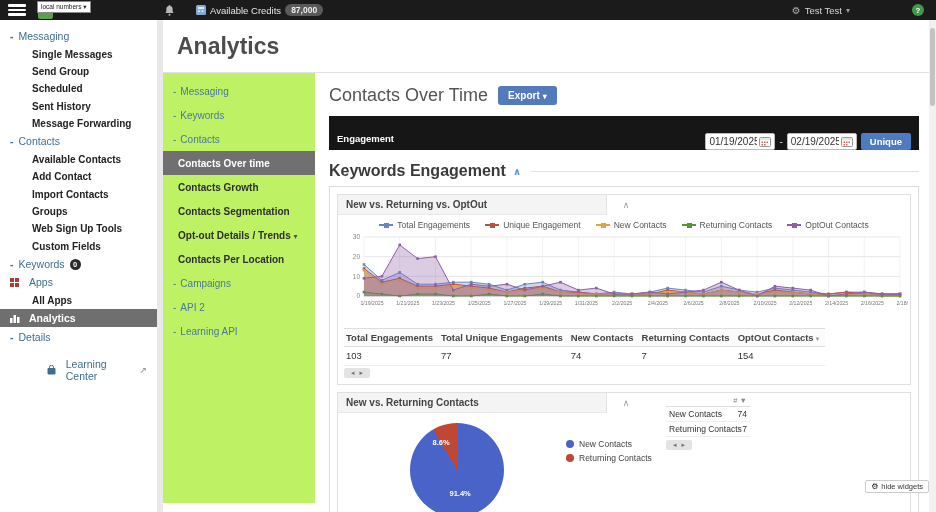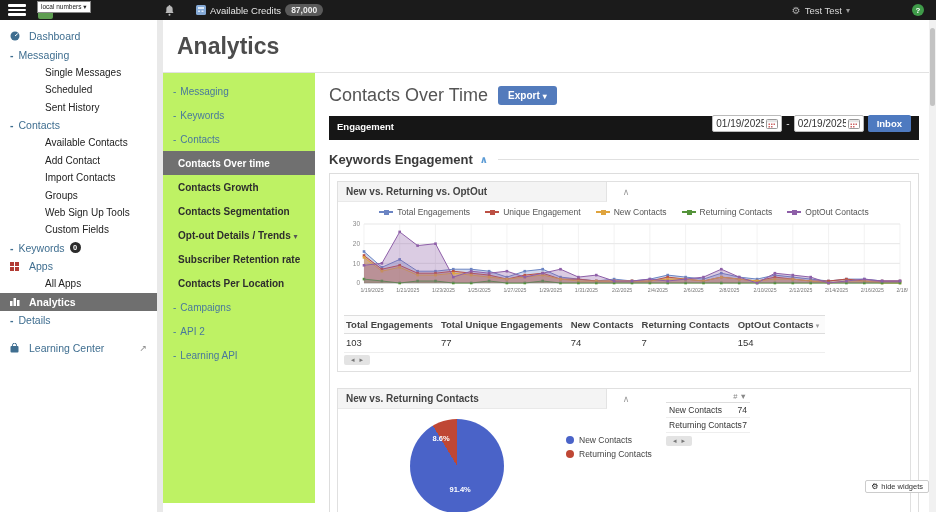--- a/index.html
+++ b/index.html
@@ -21,30 +21,30 @@
   .tb-right { margin-left:auto; display:flex; align-items:center; gap:4px; font-size:9.5px; color:#d8d8d8; }
   .tb-gear { color:#aaa; font-size:10px; }
   .tb-caret { color:#999; font-size:8px; }
   .tb-help { width:12px; height:12px; border-radius:50%; background:#3f9b49; color:#fff; font-size:8px;
     font-weight:bold; display:flex; align-items:center; justify-content:center; margin-left:58px; margin-right:12px; }
 
   
   .sidebar { position:absolute; left:0; top:20px; width:157px; bottom:0; background:#fff; padding-top:7px; }
   .snav { display:flex; align-items:center; font-size:10.5px; padding:3.2px 10px; cursor:pointer; color:#3f6e90; }
   .snav .sicon { width:14px; margin-right:5px; display:inline-flex; color:#3f6e90; }
-  .snav.child { padding-left:45px; color:#222; font-weight:normal; font-size:10px; }
+  .snav.child { padding-left:32px; color:#222; font-weight:bold; font-size:10px; }
   .snav.group .dash { margin-right:5px; color:#3f6e90; font-weight:bold; }
   .snav.active { background:#6f6f6f; color:#fff; font-weight:bold; }
   .snav.active .sicon { color:#fff; }
   .snav .badge-red { background:#c9605a; color:#fff; border-radius:8px; font-size:8px; font-weight:bold;
     padding:1px 5px; margin-left:5px; }
   .snav .badge-dark { background:#2b2b2b; color:#fff; border-radius:50%; font-size:7.5px; font-weight:bold;
     width:11px; height:11px; display:inline-flex; align-items:center; justify-content:center; margin-left:5px; }
   .snav .ext { margin-left:auto; color:#8a8a8a; font-size:9px; }
-  .snav.spacer-top { margin-top:9px; }
+  .snav.spacer-top { margin-top:9px;margin-left:37px; }
   .snav .icon-red { color:#b23b34; }
 
   
   .scroll-track { position:absolute; right:0; top:20px; width:7px; bottom:0; background:#f1f1f1; }
   .scroll-thumb { position:absolute; left:1px; top:8px; width:5px; height:78px; background:#c3c3c3; border-radius:3px; }
 
   
   .content { position:absolute; left:163px; top:20px; right:7px; bottom:0; background:#fff; overflow:hidden; }
   .page-title { font-size:23px; color:#4c4c4c; font-weight:600; padding:13px 0 12px 14px; }
   .title-rule { border:none; border-top:1px solid #e2e2e2; }
@@ -60,40 +60,40 @@
   .mitem .dd { font-size:8px; color:#555; }
 
   
   .main { flex:1; padding:0 12px 0 14px; position:relative; }
   .sec-head { display:flex; align-items:center; gap:10px; margin-top:12px; }
   .sec-title { font-size:18px; color:#555; font-weight:400; }
   .btn-export { background:#537bbc; color:#fff; border:none; border-radius:3px; font-size:10px;
     font-weight:bold; padding:4px 10px; cursor:pointer; }
   .btn-export .dd { font-size:8px; margin-left:3px; }
 
-  .engagement-bar { margin-top:10px; height:24px; background:#161616; display:flex; align-items:flex-end;
-    padding:8px 8px; color:#fff; }
+  .engagement-bar { margin-top:10px; height:24px; background:#161616; display:flex; align-items:flex-start;
+    padding:17px 8px; color:#fff; }
   .eng-label { font-size:9.5px; font-weight:bold; }
   .eng-controls { margin-left:auto; display:flex; align-items:center; gap:4px; }
   .date-group { background:#fff; border:1px solid #bbb; border-radius:2px; display:flex; align-items:center;
     height:17px; padding:0 3px; gap:2px; }
   .date-group input { border:none; outline:none; width:48px; font-size:10px; color:#333;
     font-family:"Liberation Sans",sans-serif; }
   .eng-dash { color:#ddd; font-size:10px; }
   .btn-apply { background:#4e7ac0; color:#fff; border:none; border-radius:2px; font-size:9.5px;
     font-weight:bold; padding:3px 9px; cursor:pointer; }
 
   .kw-head { display:flex; align-items:center; margin-top:12px; }
-  .kw-title { font-size:13px; font-weight:bold; color:#3a3a3a; }
+  .kw-title { font-size:16px; font-weight:bold; color:#3a3a3a; }
   .kw-caret { color:#5b9bd5; font-size:10px; font-weight:bold; margin-left:7px; }
   .kw-line { flex:1; border-top:1px solid #e0e0e0; margin-left:10px; }
 
   .outer-box { margin-top:6px; border:1px solid #ddd; padding:7px 7px 20px 7px; height:360px; }
 
-  .widget { border:1px solid #e0e0e0; margin-bottom:16px; position:relative; background:#fff; }
+  .widget { border:1px solid #e0e0e0; margin-bottom:7px; position:relative; background:#fff; }
   .w-head { display:flex; align-items:center; }
   .w-title { background:#f4f4f4; border-right:1px solid #e3e3e3; border-bottom:1px solid #e9e9e9;
     width:47%; padding:4px 8px; font-size:10px; font-weight:bold; color:#444; }
   .w-caret { margin-left:16px; color:#9a9a9a; font-size:9px; cursor:pointer; }
 
   
   .legend-row { display:flex; justify-content:center; gap:15px; margin-top:5px; font-size:8.5px; color:#555; }
   .lg-item { display:flex; align-items:center; gap:4px; }
   .lg-marker { width:14px; height:2px; position:relative; display:inline-block; }
   .lg-marker i { position:absolute; left:5px; top:-1.5px; width:5px; height:5px; display:block; }
@@ -156,41 +156,38 @@
   </div>
   <div class="tb-right">
     <span class="tb-gear">⚙</span>
     <span>Test Test</span>
     <span class="tb-caret">▾</span>
     <span class="tb-help">?</span>
   </div>
 </div>
 
 <div class="sidebar" id="sidebarNav">
-    <div class="snav top">
-      <span class="sicon ">
-        <svg width="10" height="10" viewBox="0 0 10 10">
-          <circle cx="5" cy="5" r="4.5" fill="currentColor"></circle>
-          <path d="M5 5L7.8 2.6" stroke="#fff" stroke-width="1"></path>
-        </svg>
-      </span>
-      <span>Dashboard</span>
-    </div>
     <div class="snav group">
       <span class="dash">-</span>
       <span>Messaging</span>
     </div>
     <div class="snav child">
       <span>Single Messages</span>
     </div>
     <div class="snav child">
+      <span>Send Group</span>
+    </div>
+    <div class="snav child">
       <span>Scheduled</span>
     </div>
     <div class="snav child">
       <span>Sent History</span>
+    </div>
+    <div class="snav child">
+      <span>Message Forwarding</span>
     </div>
     <div class="snav group">
       <span class="dash">-</span>
       <span>Contacts</span>
     </div>
     <div class="snav child">
       <span>Available Contacts</span>
     </div>
     <div class="snav child">
       <span>Add Contact</span>
@@ -265,21 +262,20 @@
   <hr class="title-rule">
   <div class="content-row">
     <div class="submenu" id="subMenu">
         <div class="mitem group"><span class="dash">-</span><span>Messaging</span></div>
         <div class="mitem group"><span class="dash">-</span><span>Keywords</span></div>
         <div class="mitem group"><span class="dash">-</span><span>Contacts</span></div>
         <div class="mitem child active"><span>Contacts Over time</span></div>
         <div class="mitem child"><span>Contacts Growth</span></div>
         <div class="mitem child"><span>Contacts Segmentation</span></div>
         <div class="mitem child"><span>Opt-out Details / Trends</span> <span class="dd">▾</span></div>
-        <div class="mitem child"><span>Subscriber Retention rate</span></div>
         <div class="mitem child"><span>Contacts Per Location</span></div>
         <div class="mitem group"><span class="dash">-</span><span>Campaigns</span></div>
         <div class="mitem group"><span class="dash">-</span><span>API 2</span></div>
         <div class="mitem group"><span class="dash">-</span><span>Learning API</span></div>
       </div>
 
     <div class="main">
       <div class="sec-head">
         <div class="sec-title">Contacts Over Time</div>
         <button class="btn-export"><span>Export</span><span class="dd">▾</span></button>
@@ -310,21 +306,21 @@
                 <rect x="1" y="2" width="10" height="2.3" fill="#e6e6e6"></rect>
                 <g fill="#c66">
                   <rect x="2.5" y="5.5" width="1.5" height="1.5"></rect>
                   <rect x="5" y="5.5" width="1.5" height="1.5"></rect>
                   <rect x="7.5" y="5.5" width="1.5" height="1.5"></rect>
                   <rect x="2.5" y="8" width="1.5" height="1.5"></rect>
                   <rect x="5" y="8" width="1.5" height="1.5"></rect>
                 </g>
               </svg>
           </div>
-          <button class="btn-apply">Inbox</button>
+          <button class="btn-apply">Unique</button>
         </div>
       </div>
 
       <div class="kw-head">
         <span class="kw-title">Keywords Engagement</span>
         <span class="kw-caret">∧</span>
         <span class="kw-line"></span>
       </div>
 
       <div class="outer-box">

